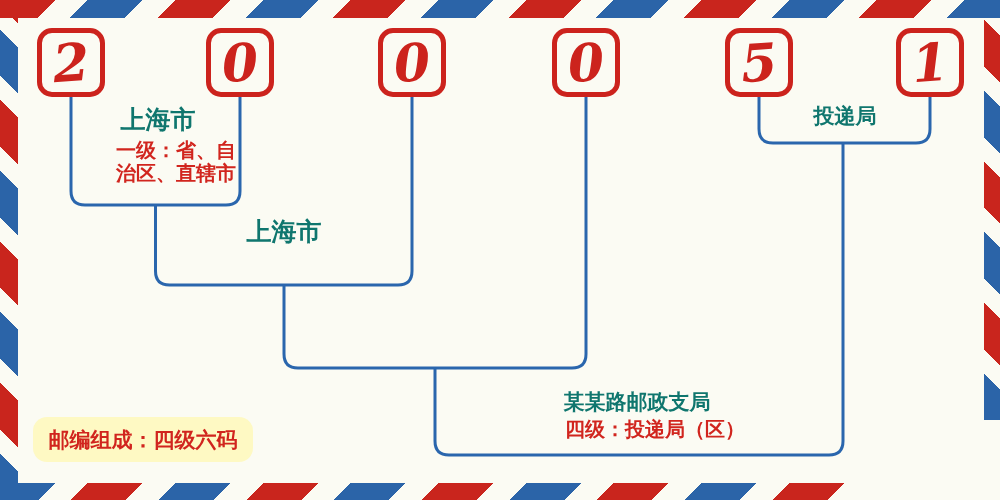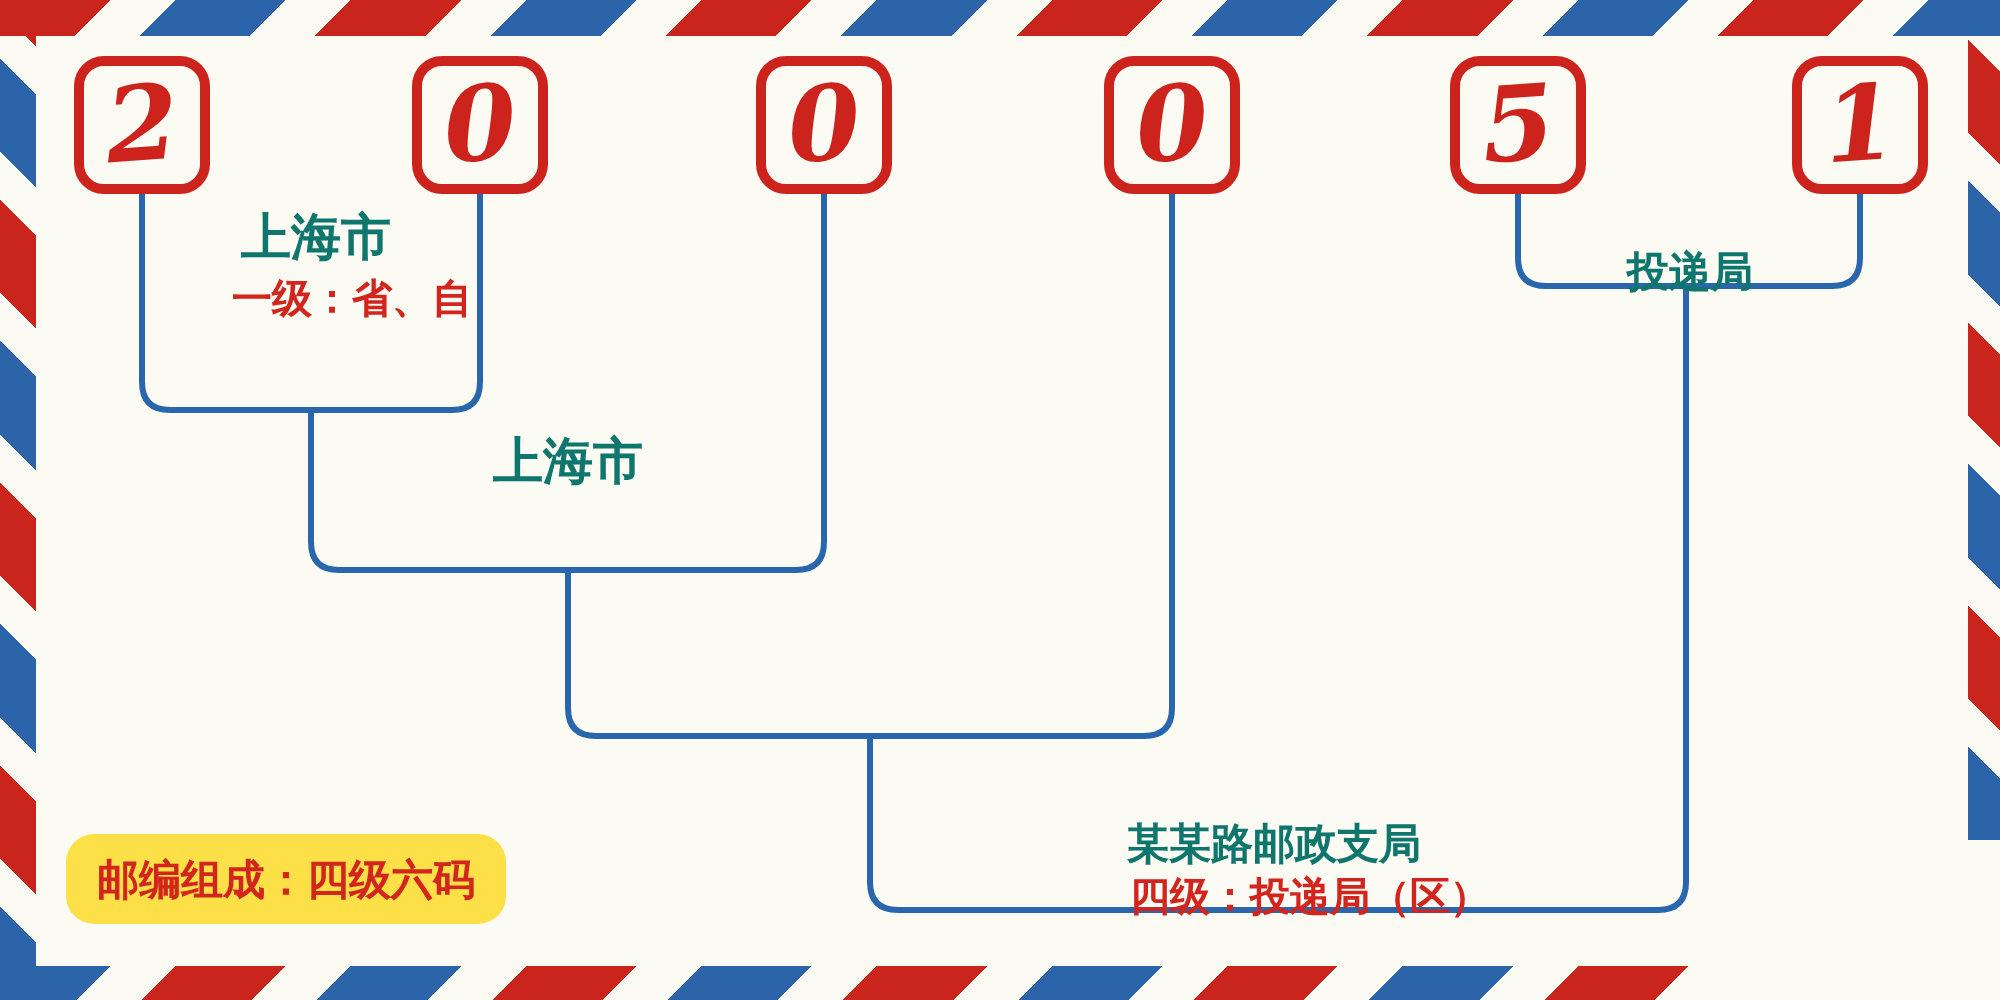--- a/index.html
+++ b/index.html
@@ -55,31 +55,31 @@
   .connectors{position:absolute;left:0;top:0;width:1000px;height:500px;}
   .connectors path{stroke:#2a66ad;stroke-width:3;fill:none;}
   
   .level{position:absolute;text-align:center;}
   .level-name{
     font-family:"Liberation Serif", serif;
     font-weight:bold;color:#0f766e;
     font-size:25px;line-height:1.15;
     white-space:nowrap;
   }
-  .level-name.small{font-size:21px;margin-top:20px;}
+  .level-name.small{font-size:21px;}
   .level-desc{
     font-weight:bold;color:#d1251e;
     font-size:20px;line-height:1.18;
     white-space:nowrap;margin-top:4px;padding-left:36px;
   }
   
   .pill{
     position:absolute;left:33px;top:417px;
     width:220px;height:45px;
-    background:#fde047;border-radius:14px;
+    background:#fef9c3;border-radius:14px;
     display:flex;align-items:center;justify-content:center;
   }
   .pill-text{
     font-family:"Liberation Serif", serif;
     font-weight:bold;color:#d1251e;
     font-size:21px;white-space:nowrap;
   }
 </style>
 </head>
 <body>
@@ -115,20 +115,21 @@
     <span class="digit">5</span>
   </div>
   <div class="digit-box" style="left:896px">
     <span class="digit">1</span>
   </div>
 
   <div class="level" style="left:73px;top:106px;width:170px">
     <div class="level-name">上海市</div>
     <div class="level-desc">
       <div>一级：省、自</div>
+      <div>治区、直辖市</div>
     </div>
   </div>
 
   <div class="level" style="left:199px;top:218px;width:170px">
     <div class="level-name">上海市</div>
   </div>
 
 
   <div class="level" style="left:497px;top:390px;width:280px">
     <div class="level-name small">某某路邮政支局</div>

